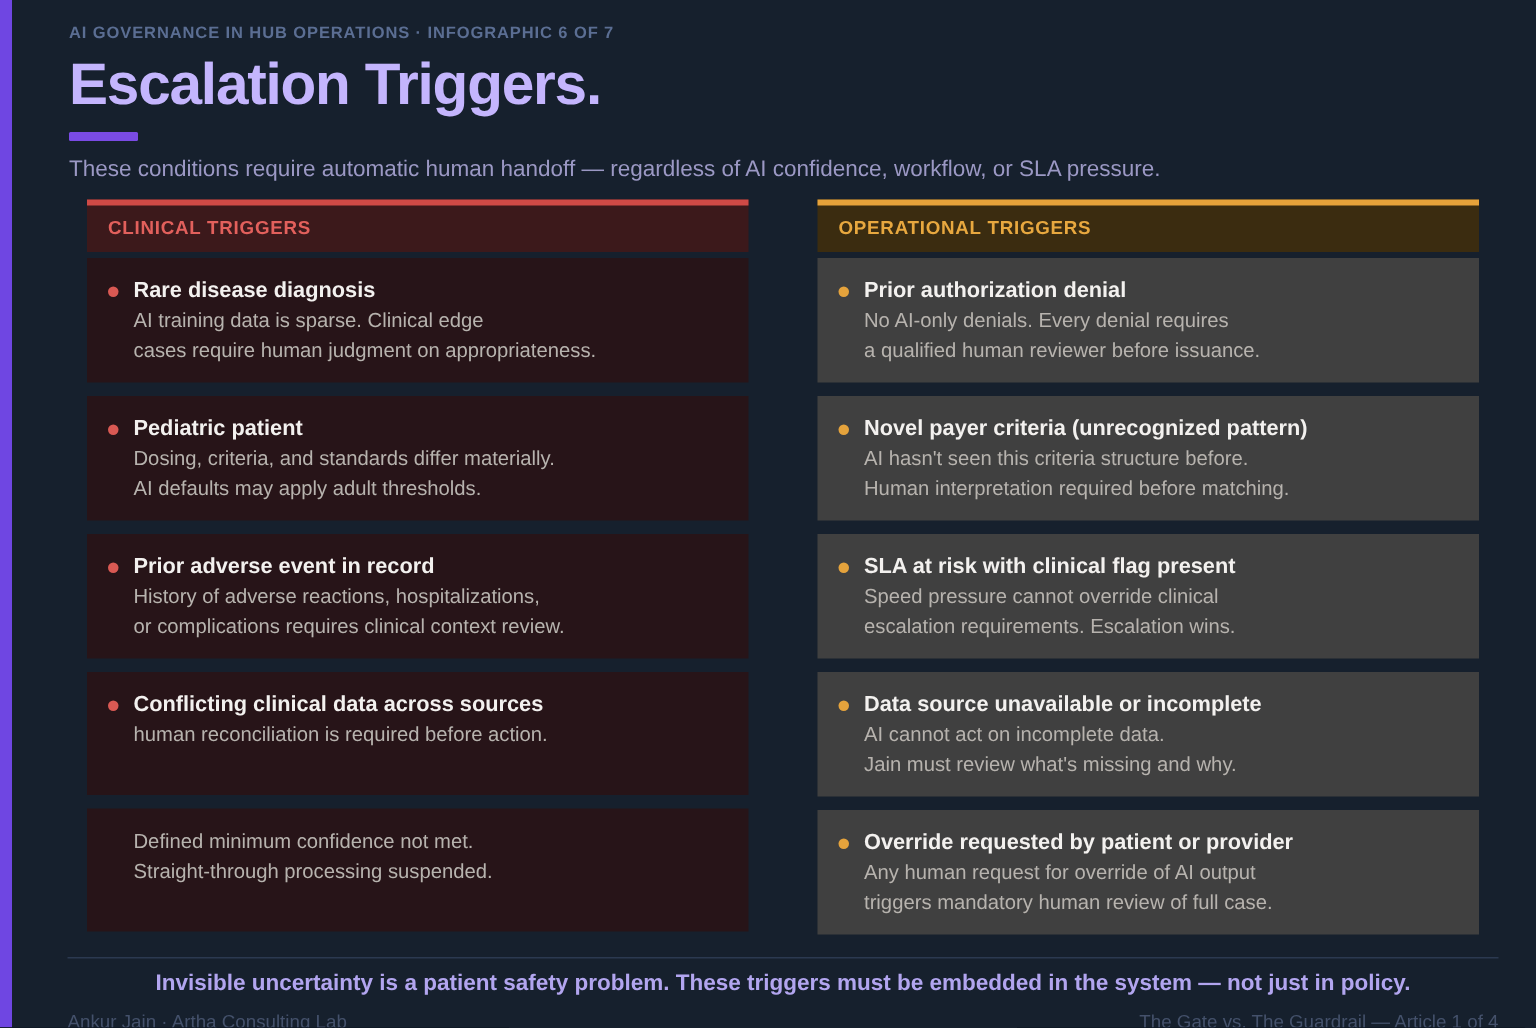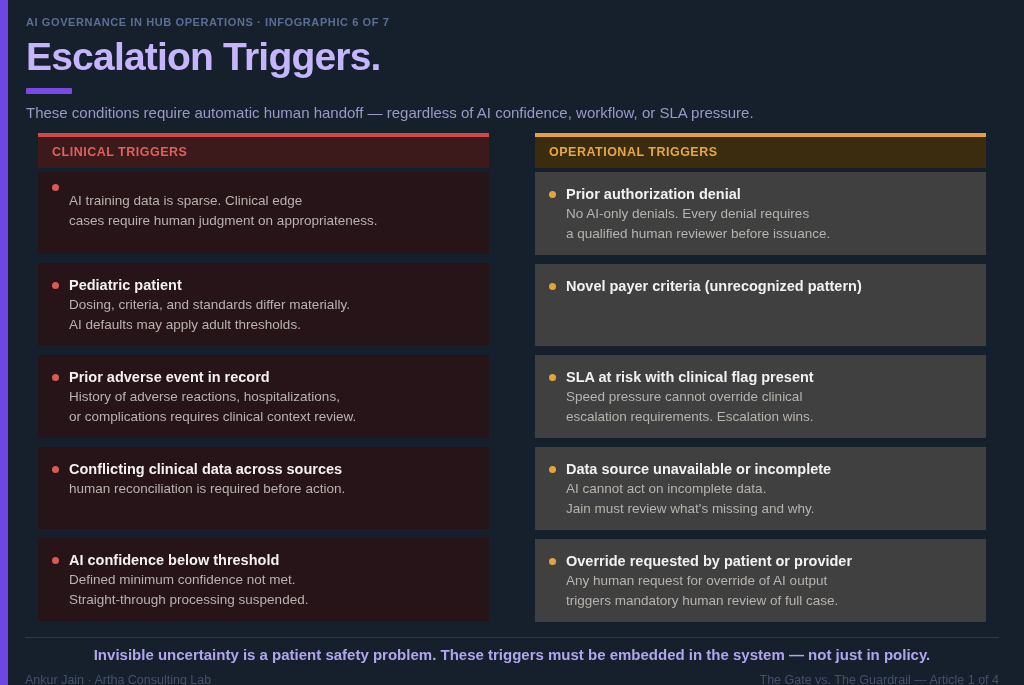--- a/index.html
+++ b/index.html
@@ -3,20 +3,21 @@
 <meta charset="utf-8">
 <style>
   * { margin:0; padding:0; box-sizing:border-box; }
   html,body { background:#0d1420; }
   .page {
     position:relative;
     width:1024px; height:685px;
     background:#16202d;
     font-family:"Liberation Sans", sans-serif;
     overflow:hidden;
+    padding-left:20px;
   }
   .accent-stripe {
     position:absolute; left:0; top:0; width:8px; height:100%;
     background:#6f46e2;
   }
   .header { padding:16px 38px 0 26px; }
   .eyebrow {
     font-size:11px; line-height:12px; font-weight:700;
     letter-spacing:0.6px; color:#5b6e93;
   }
@@ -86,20 +87,21 @@
 
   <div class="columns">
 
     <div class="column clinical">
       <div class="col-header clinical">CLINICAL TRIGGERS</div>
       <div class="cards">
 
         <div class="card">
           <div class="card-title-row">
             <span class="bullet"></span>
+            <span class="card-title">Rare disease diagnosis</span>
           </div>
           <div class="card-desc">
             <span class="line">AI training data is sparse. Clinical edge</span>
             <span class="line">cases require human judgment on appropriateness.</span>
           </div>
         </div>
 
         <div class="card">
           <div class="card-title-row">
             <span class="bullet"></span>
@@ -126,24 +128,20 @@
           <div class="card-title-row">
             <span class="bullet"></span>
             <span class="card-title">Conflicting clinical data across sources</span>
           </div>
           <div class="card-desc">
             <span class="line">human reconciliation is required before action.</span>
           </div>
         </div>
 
         <div class="card">
-          <div class="card-title-row">
-            <span class="bullet"></span>
-            <span class="card-title">AI confidence below threshold</span>
-          </div>
           <div class="card-desc">
             <span class="line">Defined minimum confidence not met.</span>
             <span class="line">Straight-through processing suspended.</span>
           </div>
         </div>
 
       </div>
     </div>
 
     <div class="column operational">
@@ -158,20 +156,24 @@
           <div class="card-desc">
             <span class="line">No AI-only denials. Every denial requires</span>
             <span class="line">a qualified human reviewer before issuance.</span>
           </div>
         </div>
 
         <div class="card">
           <div class="card-title-row">
             <span class="bullet"></span>
             <span class="card-title">Novel payer criteria (unrecognized pattern)</span>
+          </div>
+          <div class="card-desc">
+            <span class="line">AI hasn't seen this criteria structure before.</span>
+            <span class="line">Human interpretation required before matching.</span>
           </div>
         </div>
 
         <div class="card">
           <div class="card-title-row">
             <span class="bullet"></span>
             <span class="card-title">SLA at risk with clinical flag present</span>
           </div>
           <div class="card-desc">
             <span class="line">Speed pressure cannot override clinical</span>

